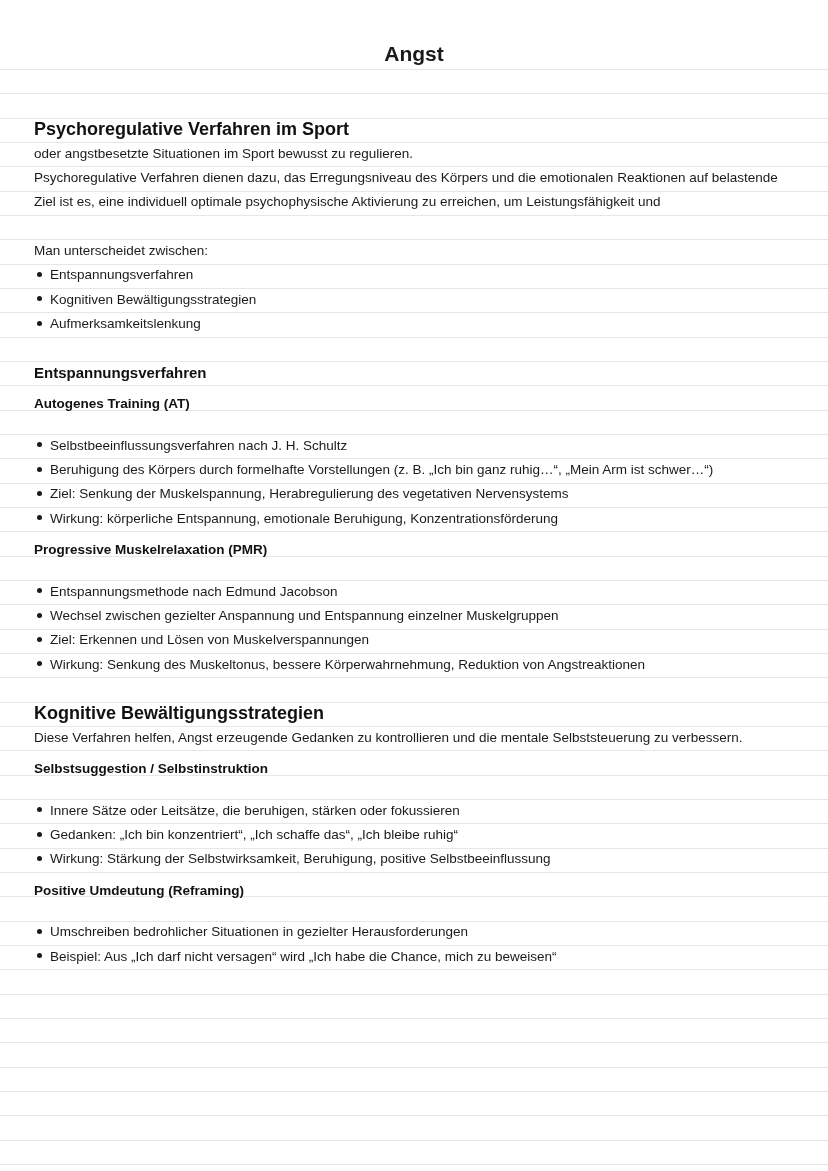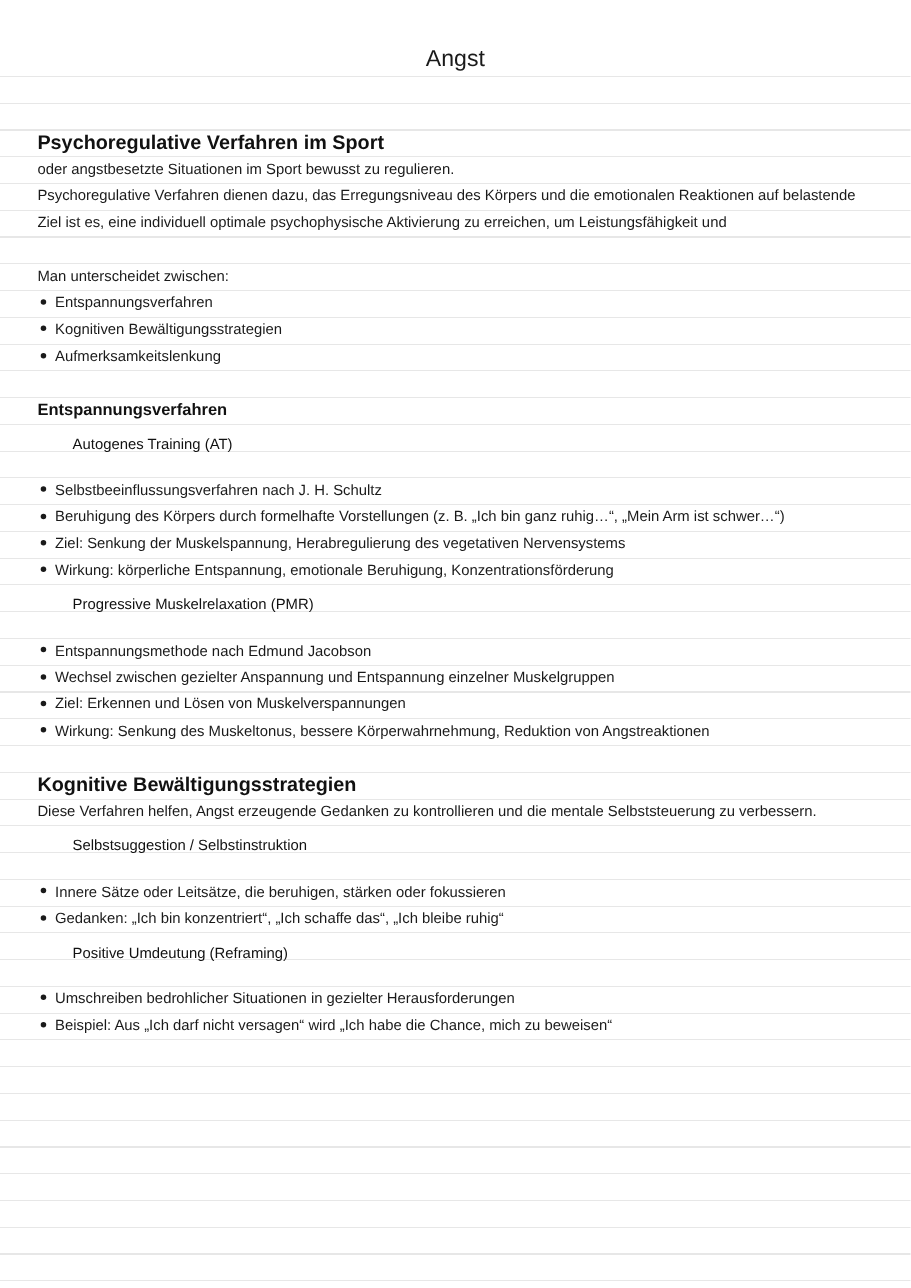--- a/index.html
+++ b/index.html
@@ -43,41 +43,40 @@
     padding: 0 34px 3px 34px;
     font-size: 13.5px;
     line-height: 1;
     white-space: nowrap;
   }
   .title-row {
     height: 66px;
     justify-content: center;
     padding-bottom: 2px;
     font-size: 21px;
-    font-weight: 400;
+    font-weight: 700;
   }
   .h2 {
     font-size: 18px;
     font-weight: 700;
     padding-bottom: 1px;
     color: #111111;
     text-align: center;
   }
   .h3 {
     font-size: 15px;
     font-weight: 700;
     padding-bottom: 2px;
     color: #111111;
   }
   .h4 {
     font-size: 13.5px;
-    font-weight: 400;
+    font-weight: 700;
     padding-bottom: 20px;
     color: #111111;
-    margin-left: 32px;
   }
   .bullet {
     padding-left: 50px;
   }
   .dot {
     position: absolute;
     left: 37px;
     bottom: 8px;
     width: 5px;
     height: 5px;
@@ -172,20 +171,24 @@
 
     <div class="row h4">Selbstsuggestion / Selbstinstruktion</div>
     <div class="row bullet">
       <span class="dot"></span>
       <span>Innere Sätze oder Leitsätze, die beruhigen, stärken oder fokussieren</span>
     </div>
     <div class="row bullet">
       <span class="dot"></span>
       <span>Gedanken: „Ich bin konzentriert“, „Ich schaffe das“, „Ich bleibe ruhig“</span>
     </div>
+    <div class="row bullet">
+      <span class="dot"></span>
+      <span>Wirkung: Stärkung der Selbstwirksamkeit, Beruhigung, positive Selbstbeeinflussung</span>
+    </div>
 
     <div class="row spacer"></div>
 
     <div class="row h4">Positive Umdeutung (Reframing)</div>
     <div class="row bullet">
       <span class="dot"></span>
       <span>Umschreiben bedrohlicher Situationen in gezielter Herausforderungen</span>
     </div>
     <div class="row bullet">
       <span class="dot"></span>

